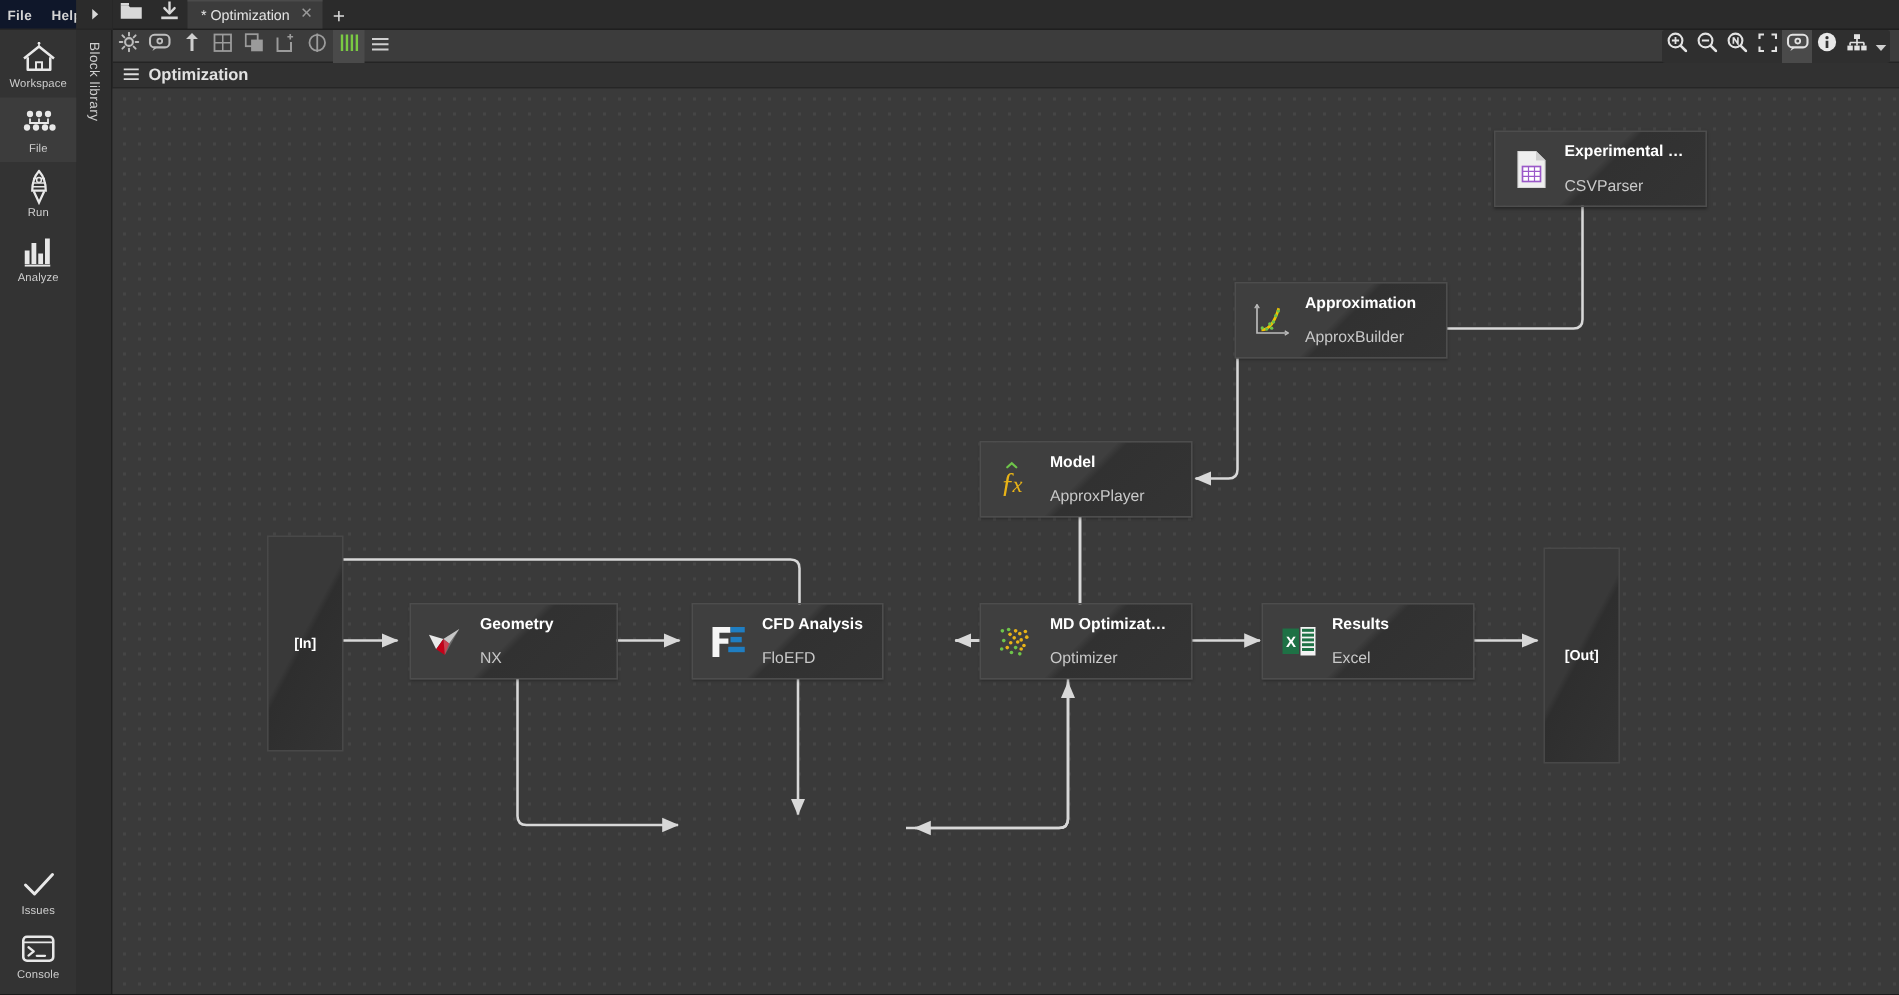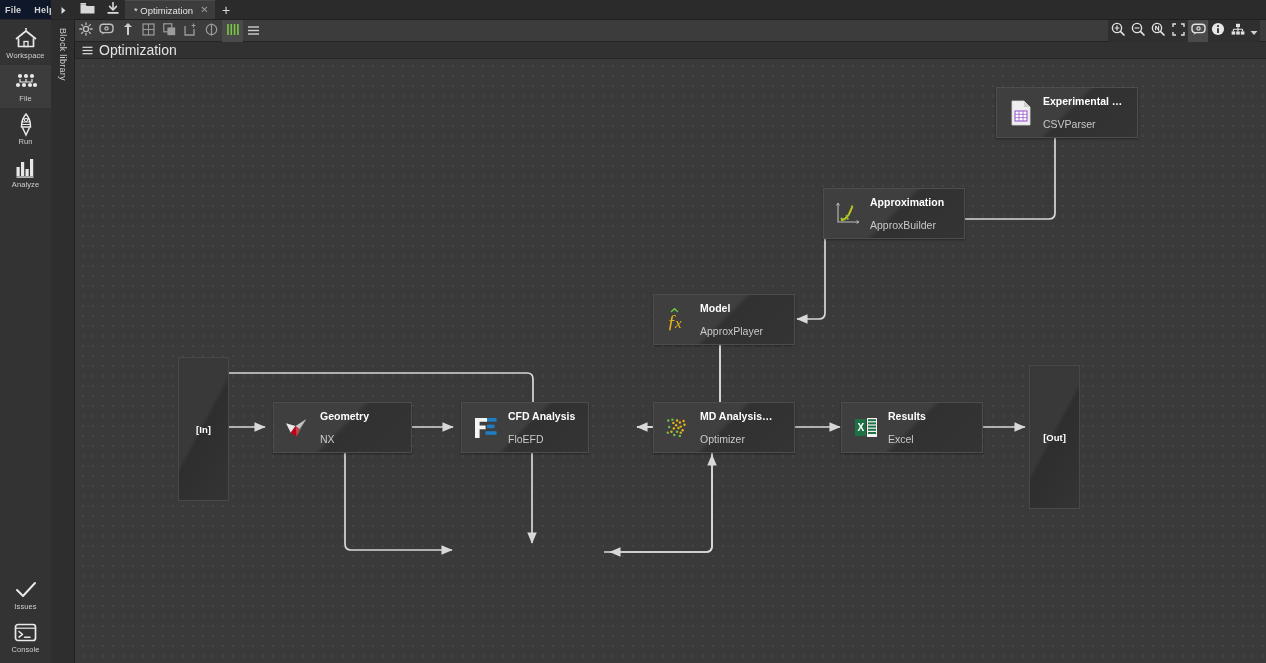--- a/index.html
+++ b/index.html
@@ -131,21 +131,21 @@
     cursor: pointer;
   }
 
   
   #breadcrumb {
     height: 17px; background: #313131;
     display: flex; align-items: center;
     gap: 6px; padding-left: 7px;
     border-bottom: 1px solid #262626;
   }
-  #breadcrumb .bc-label { color: #e2e2e2; font-size: 14px; font-weight: normal; }
+  #breadcrumb .bc-label { color: #e2e2e2; font-size: 11px; font-weight: bold; }
 
   
   #canvas {
     flex: 1; position: relative;
     background-color: #3a3a3a;
     background-image: radial-gradient(#454545 1px, transparent 1px);
     background-size: 10px 10px;
     background-position: 3px 2px;
     overflow: hidden;
   }
@@ -654,21 +654,21 @@
               <circle cx="19" cy="14.5" r="1.3"></circle>
                 <circle cx="14.5" cy="12" r="1.3"></circle>
               <circle cx="20" cy="4.5" r="1.3"></circle>
                 <circle cx="7" cy="16" r="1.3"></circle>
               <circle cx="17" cy="17" r="1.3"></circle>
                 <circle cx="21" cy="8.5" r="1.3"></circle>
             </g>
           </svg>
         </span>
         <span class="txt">
-          <span class="n-title">MD Analysis…</span>
+          <span class="n-title">MD Optimizat…</span>
           <span class="n-sub">Optimizer</span>
         </span>
       </div>
 
       <div class="node" style="left:766px; top:343px; width:142px; height:51px;">
         <span class="ico">
           <svg width="25" height="23" viewBox="0 0 25 23">
             <rect x="1" y="3" width="11" height="17" fill="#1e7145"></rect>
             <text x="3.4" y="15.3" font-family="Liberation Sans, sans-serif" font-size="10" font-weight="bold" fill="#ffffff">X</text>
             <rect x="13" y="2" width="10" height="19" fill="#f3f3f3"></rect>

